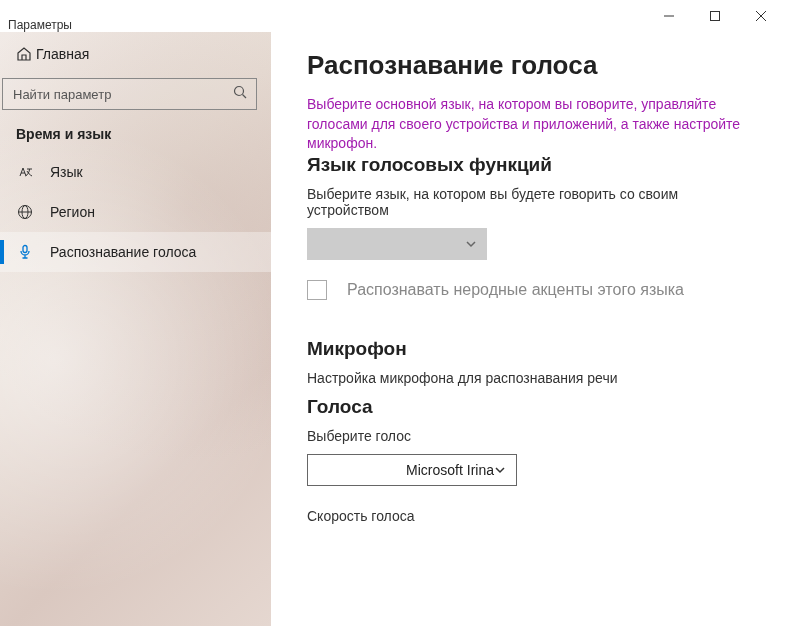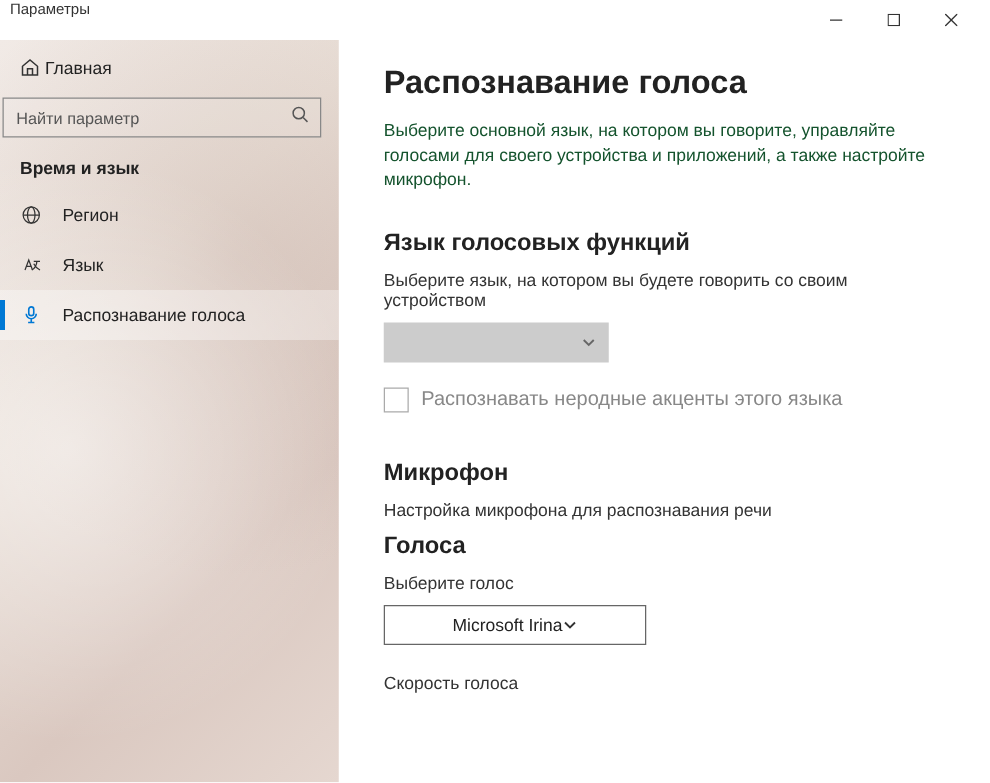--- a/index.html
+++ b/index.html
@@ -1,19 +1,19 @@
 <!DOCTYPE html>
 <html><head>
 <meta charset="utf-8">
 <style>
 * { margin: 0; padding: 0; box-sizing: border-box; font-family: "Segoe UI", Tahoma, sans-serif; }
 body { width: 792px; height: 626px; overflow: hidden; background: #fff; display: flex; flex-direction: column; }
 
 
-.titlebar { height: 32px; display: flex; align-items: flex-start; padding: 0 8px; font-size: 12px; color: #333; }
+.titlebar { height: 32px; display: flex; align-items: flex-end; padding: 0 8px; font-size: 12px; color: #333; }
 .titlebar .title { flex: 1; }
 .titlebar .ctrl { width: 46px; height: 32px; display: flex; align-items: center; justify-content: center; cursor: pointer; }
 .titlebar .ctrl svg { stroke: #333; }
 
 
 .main { flex: 1; display: flex; overflow: hidden; }
 
 
 .sidebar { width: 271px; background: linear-gradient(135deg,#f1eae6 0%,#e9dfd7 35%,#dac8c0 70%,#e5d7d0 100%); position: relative; display: flex; flex-direction: column; }
 .sidebar::before{content:"";position:absolute;inset:0;background:radial-gradient(circle at 20% 55%,rgba(255,255,255,.5),transparent 60%),radial-gradient(circle at 70% 30%,rgba(180,150,140,.25),transparent 55%);pointer-events:none;}
@@ -31,33 +31,33 @@
 .category{padding:0 16px 10px 16px; font-size:14px; font-weight:600; color:#222;}
 
 .navitem{display:flex;align-items:center;gap:16px;padding:11px 16px;font-size:14px;color:#222;cursor:pointer;}
 .navitem.active{background:rgba(255,255,255,.35);}
 .navitem.active::before{content:"";position:absolute;left:0;width:4px;height:24px;background:#0078d4;}
 .navitem .ic{width:18px;height:18px;display:flex;align-items:center;justify-content:center;flex:none;}
 
 
 .content{flex:1;padding:18px 36px 0 36px;overflow-y:auto;color:#222;}
 .content h1{font-size:26px;font-weight:600;margin-bottom:14px;}
-.content .desc{font-size:14px;color:#14532d;line-height:1.4;margin-bottom:30px;max-width:450px;}
+.content .desc{font-size:14px;color:#a21caf;line-height:1.4;max-width:450px;}
 .content h2{font-size:19px;font-weight:700;margin-bottom:10px;}
 .content .sub{font-size:14px;color:#333;margin-bottom:10px;max-width:400px;}
 
 .dropdown{width:180px;height:32px;background:#ccc;border:none;display:flex;align-items:center;justify-content:flex-end;padding:0 10px;cursor:pointer;margin-bottom:20px;}
 .dropdown svg{stroke:#666;}
 
-.checkrow{display:flex;align-items:center;gap:10px;margin-bottom:38px;color:#888;}
+.checkrow{display:flex;align-items:center;gap:20px;margin-bottom:38px;color:#888;}
 .checkbox{width:20px;height:20px;border:1px solid #aaa;background:#fff;cursor:pointer;}
 
 .btn{display:inline-block;padding:6px 16px;background:#ccc;border:none;font-size:14px;color:#555;cursor:pointer;margin-bottom:40px;}
 
-.select{width:210px;height:32px;border:1px solid #666;display:flex;align-items:center;justify-content:center;padding:0 10px;font-size:14px;cursor:pointer;margin-bottom:22px;}
+.select{width:210px;height:32px;border:1px solid #666;display:flex;align-items:center;justify-content:flex-end;padding:0 10px;font-size:14px;cursor:pointer;margin-bottom:22px;}
 
 </style>
 </head>
 <body>
 
 <div class="titlebar">
   <span class="title">Параметры</span>
   <div class="ctrl">
     <svg width="10" height="10" viewBox="0 0 10 10" fill="none" stroke-width="1">
         <line x1="0" y1="5" x2="10" y2="5"></line>
@@ -93,36 +93,36 @@
             <line x1="9.5" y1="9.5" x2="13" y2="13"></line>
           </svg>
       </span>
     </div>
     <div class="category">Время и язык</div>
 
 
     <div class="navitem">
       <span class="ic">
         <svg width="16" height="16" viewBox="0 0 16 16" fill="none" stroke="#333" stroke-width="1">
+            <path d="M3 12l3-8 3 8M4 9h4"></path>
+            <path d="M10 5h5M12.5 5c0 3-2 6-4 7M10 7c1 2 3 4 5 5"></path>
+          </svg>
+      </span>
+      <span>Язык</span>
+    </div>
+
+    <div class="navitem">
+      <span class="ic">
+        <svg width="16" height="16" viewBox="0 0 16 16" fill="none" stroke="#333" stroke-width="1">
             <circle cx="8" cy="8" r="6.5"></circle>
             <ellipse cx="8" cy="8" rx="3" ry="6.5"></ellipse>
             <line x1="1.5" y1="8" x2="14.5" y2="8"></line>
           </svg>
       </span>
       <span>Регион</span>
-    </div>
-
-    <div class="navitem">
-      <span class="ic">
-        <svg width="16" height="16" viewBox="0 0 16 16" fill="none" stroke="#333" stroke-width="1">
-            <path d="M3 12l3-8 3 8M4 9h4"></path>
-            <path d="M10 5h5M12.5 5c0 3-2 6-4 7M10 7c1 2 3 4 5 5"></path>
-          </svg>
-      </span>
-      <span>Язык</span>
     </div>
 
     <div class="navitem active">
       <span class="ic">
         <svg width="16" height="16" viewBox="0 0 16 16" fill="none" stroke="#0078d4" stroke-width="1.3">
             <rect x="6" y="1.5" width="4" height="7" rx="2"></rect>
             <path d="M4 7a4 4 0 0 0 8 0M8 11v3M5.5 14h5"></path>
           </svg>
       </span>
       <span>Распознавание голоса</span>

